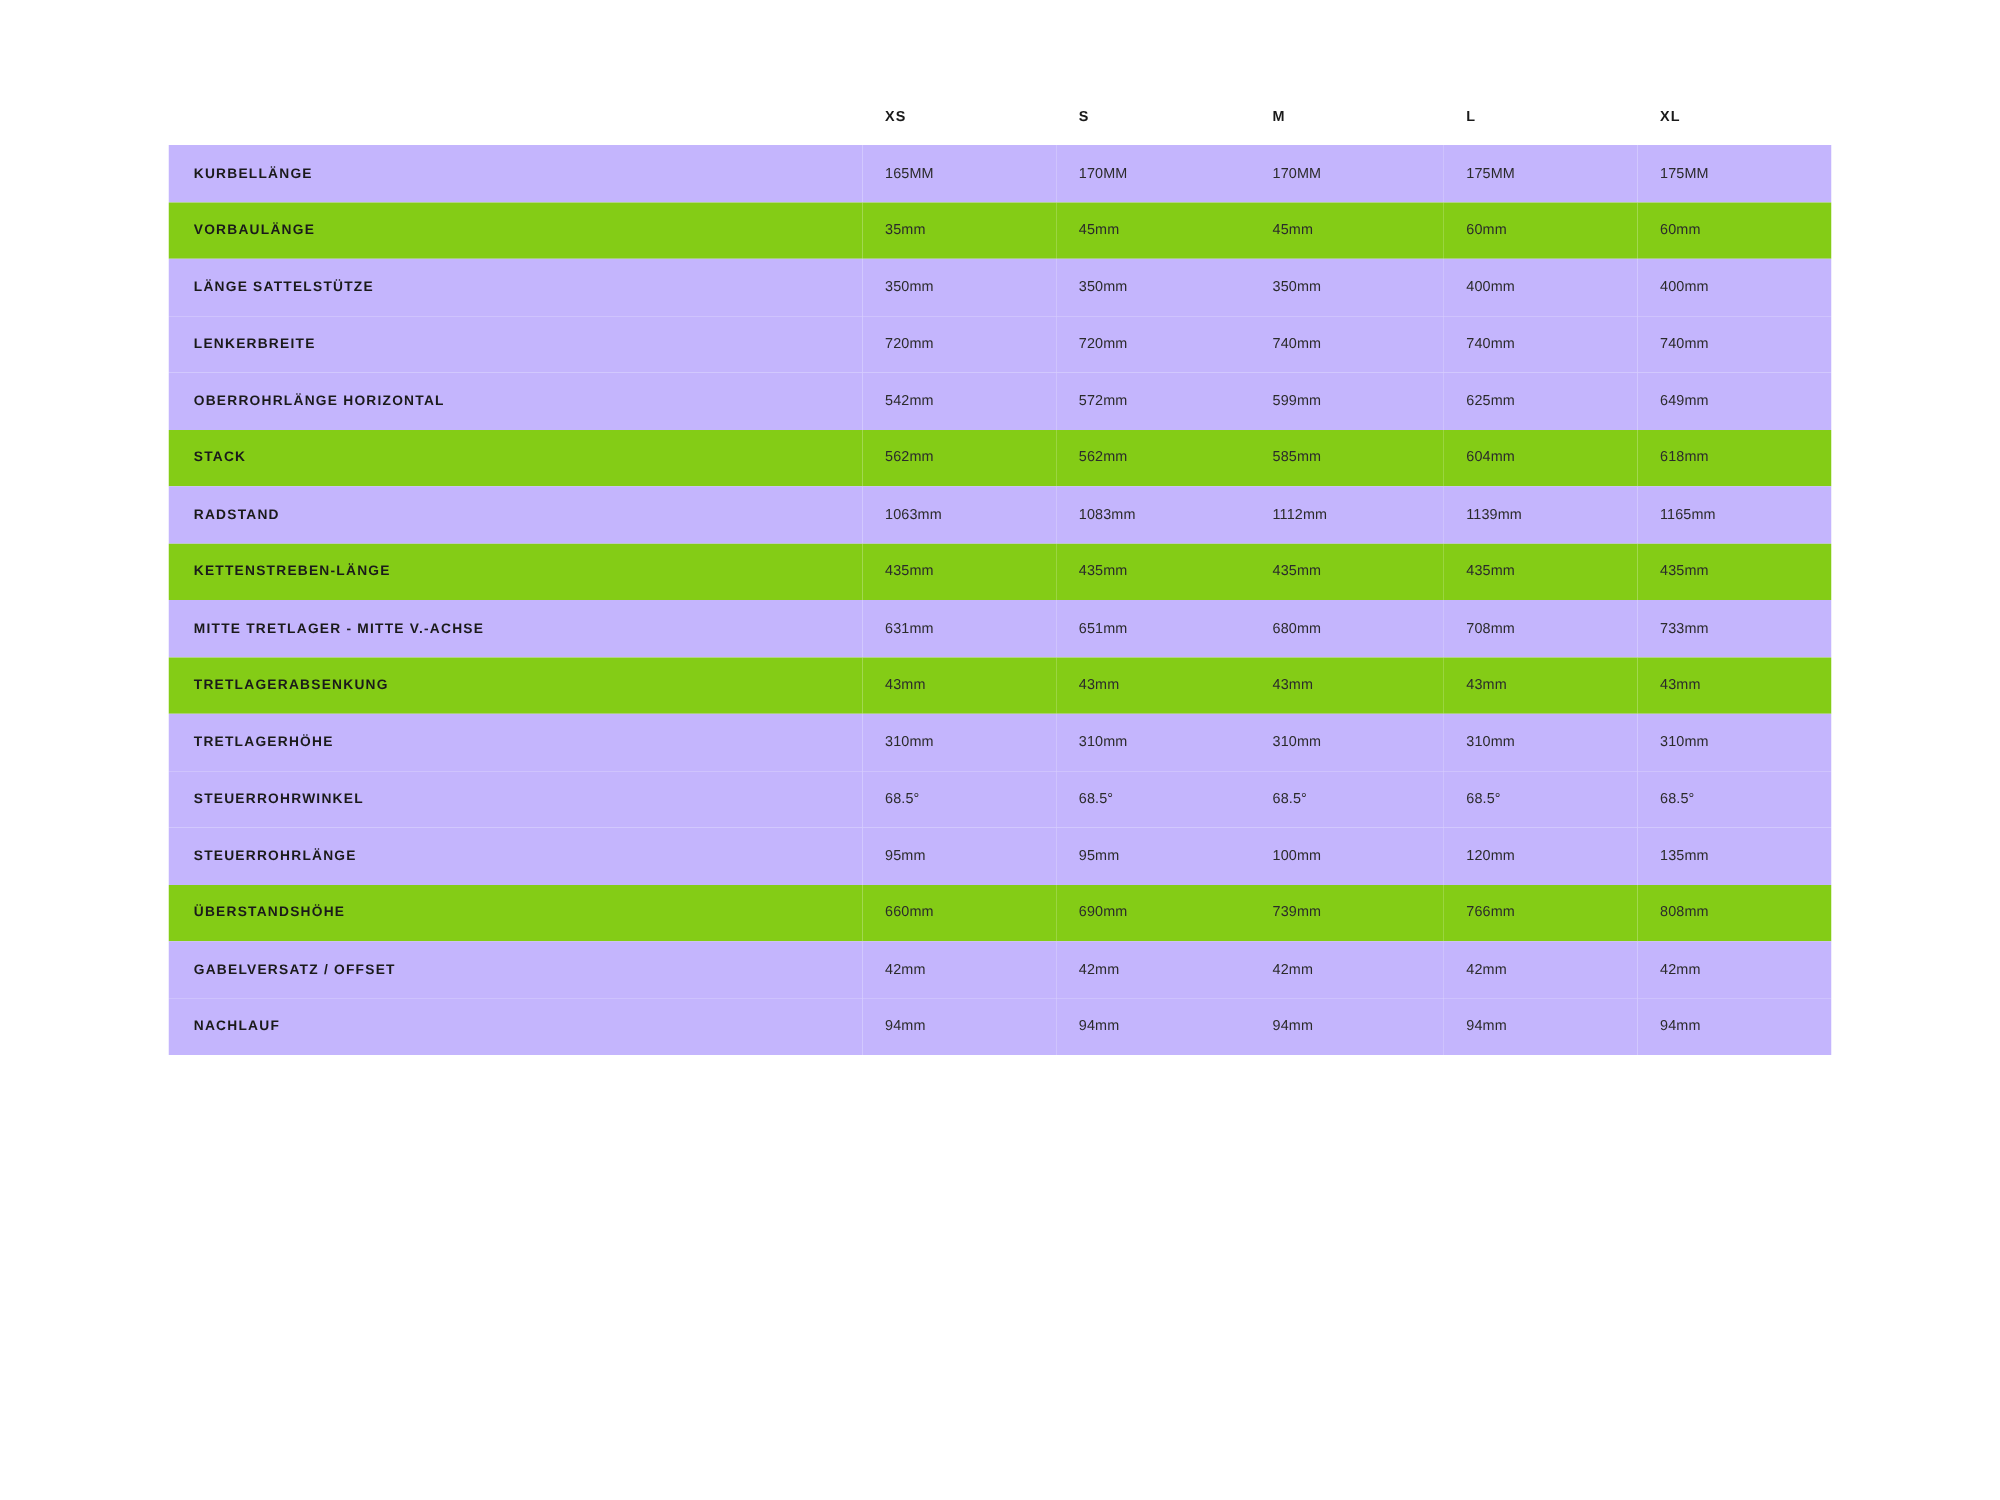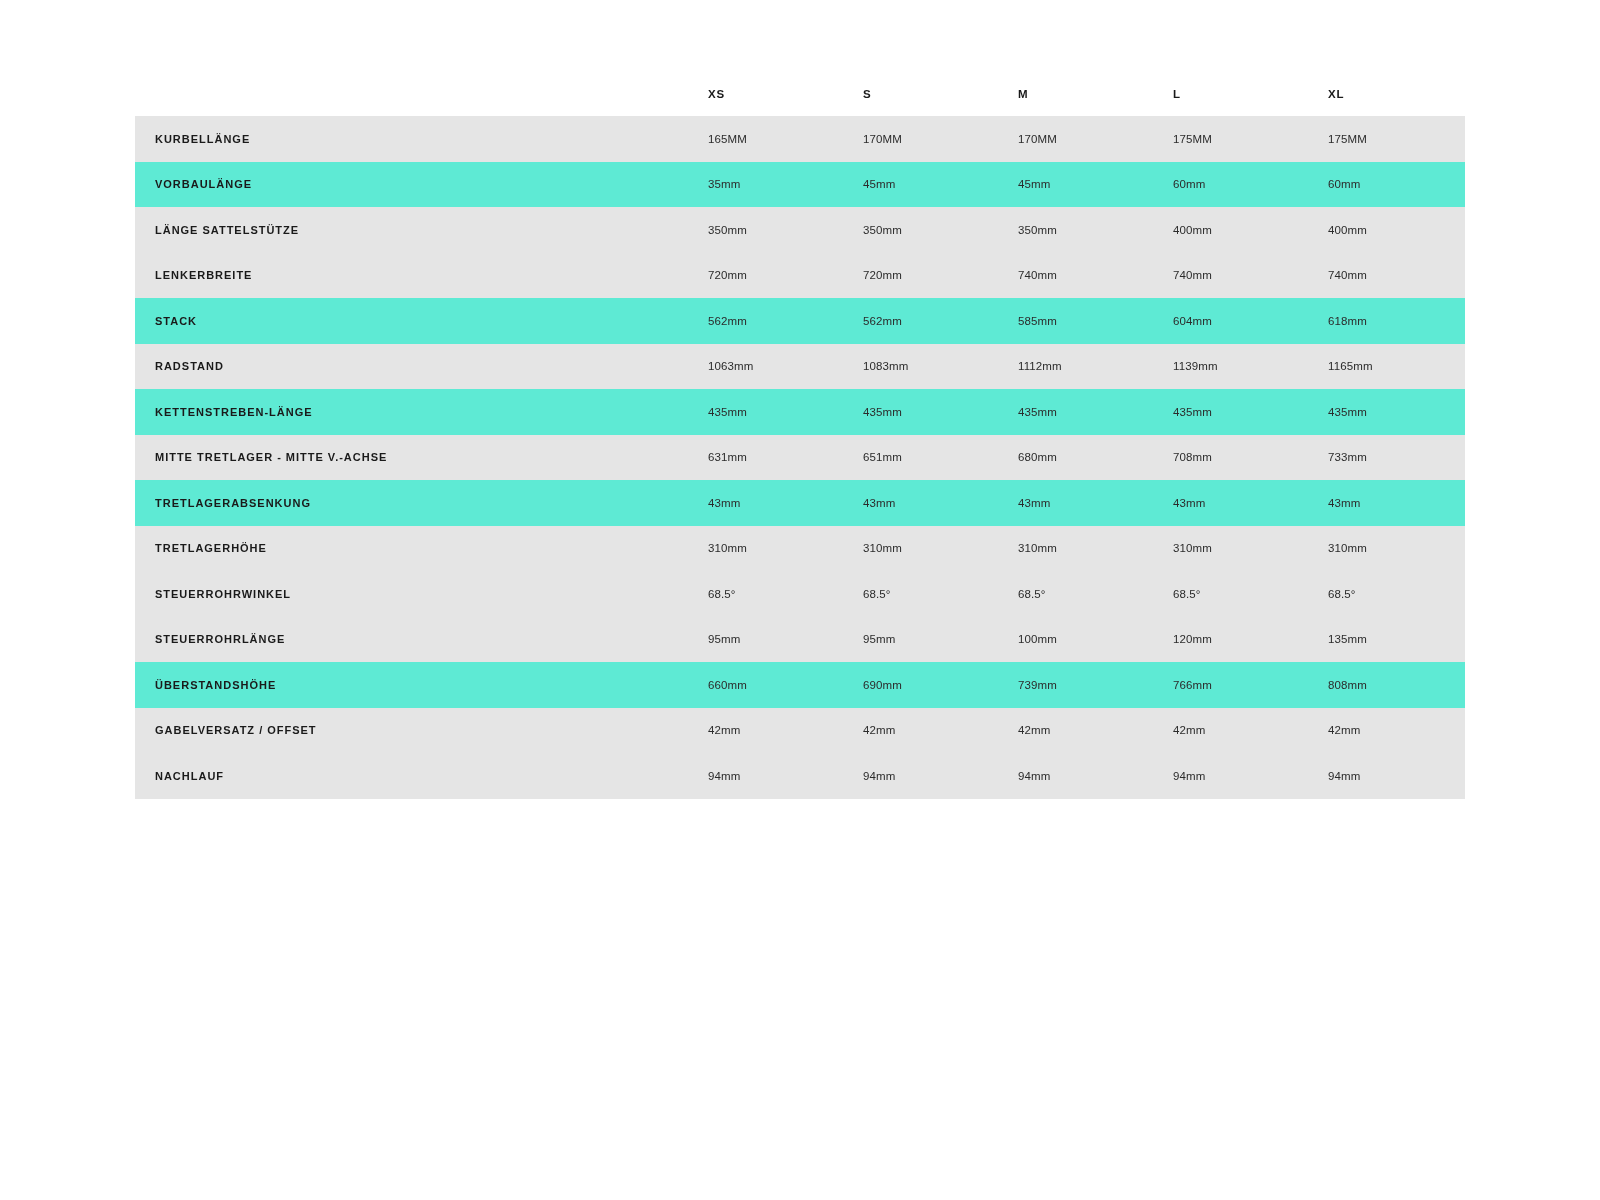--- a/index.html
+++ b/index.html
@@ -39,22 +39,22 @@
     font-weight: 700;
     letter-spacing: 0.08em;
     color: #1a1a1a;
     padding: 0 0 16px 0;
     vertical-align: bottom;
     background: #ffffff;
   }
   thead th.th-label { padding-left: 20px; }
   thead th.th-size  { padding-left: 18px; }
   tbody tr { height: 45.5px; }
-  tbody tr.odd  { background: #e5e5e5; }
-  tbody tr.even { background: #5eead4; }
+  tbody tr.odd  { background: #c4b5fd; }
+  tbody tr.even { background: #84cc16; }
   tbody td {
     font-size: 11.5px;
     color: #1a1a1a;
     vertical-align: middle;
     padding: 0;
   }
   td.label-cell {
     padding-left: 20px;
     font-weight: 700;
     letter-spacing: 0.09em;
@@ -121,20 +121,28 @@
             <td class="value-cell">400mm</td>
           </tr>
           <tr class="odd">
             <td class="label-cell">LENKERBREITE</td>
             <td class="value-cell">720mm</td>
             <td class="value-cell">720mm</td>
             <td class="value-cell">740mm</td>
             <td class="value-cell">740mm</td>
             <td class="value-cell">740mm</td>
           </tr>
+          <tr class="odd">
+            <td class="label-cell">OBERROHRLÄNGE HORIZONTAL</td>
+            <td class="value-cell">542mm</td>
+            <td class="value-cell">572mm</td>
+            <td class="value-cell">599mm</td>
+            <td class="value-cell">625mm</td>
+            <td class="value-cell">649mm</td>
+          </tr>
           <tr class="even">
             <td class="label-cell">STACK</td>
             <td class="value-cell">562mm</td>
             <td class="value-cell">562mm</td>
             <td class="value-cell">585mm</td>
             <td class="value-cell">604mm</td>
             <td class="value-cell">618mm</td>
           </tr>
           <tr class="odd">
             <td class="label-cell">RADSTAND</td>

